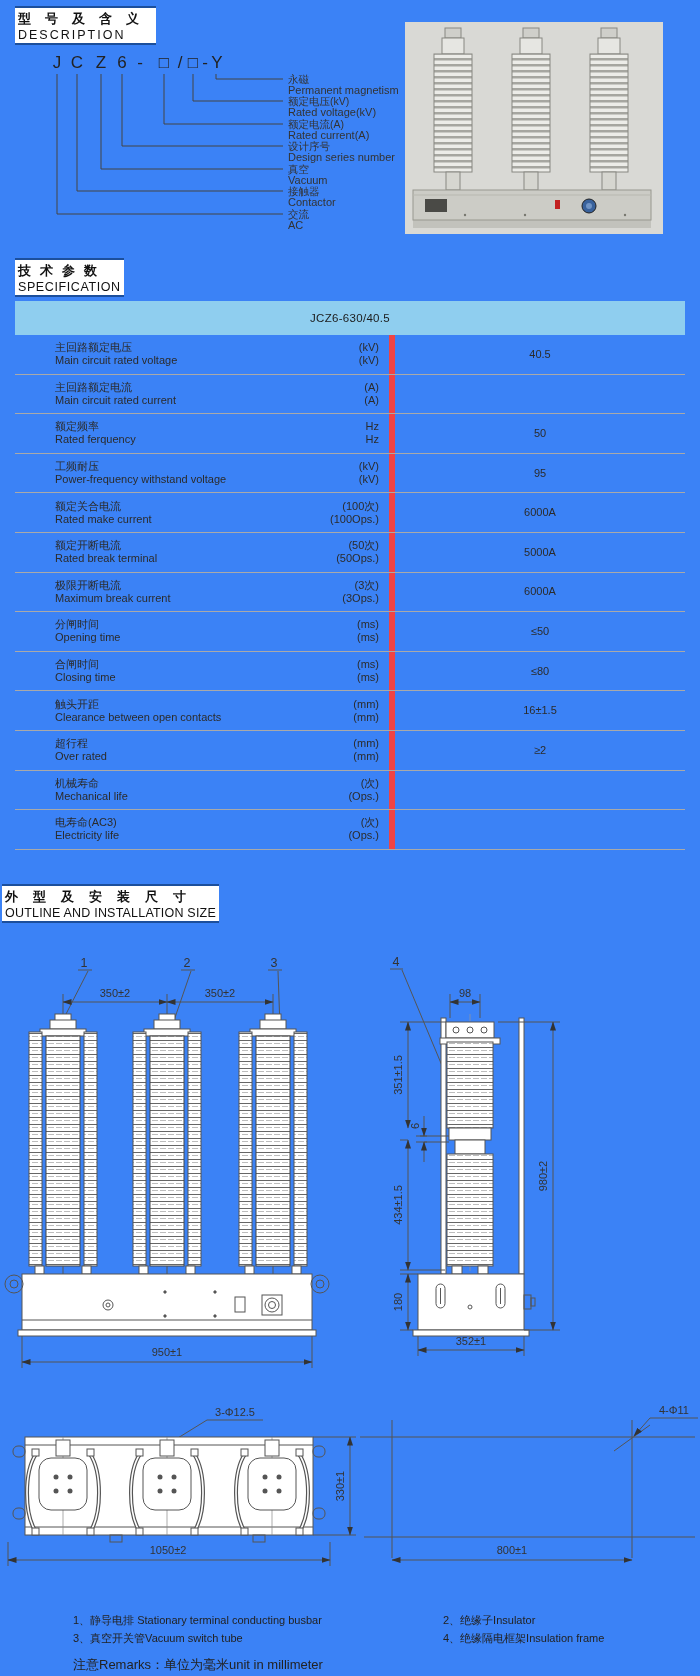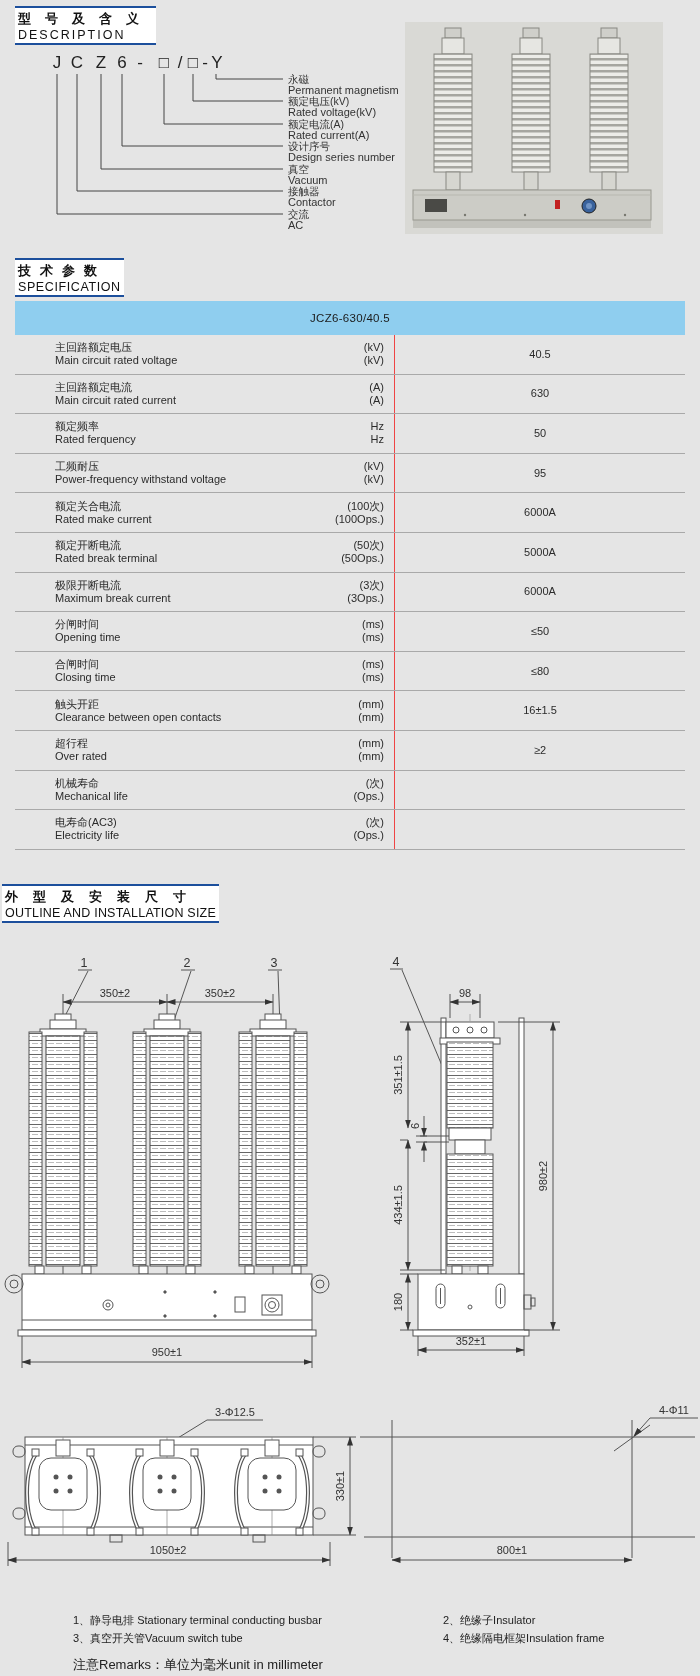--- a/index.html
+++ b/index.html
@@ -1,38 +1,38 @@
 <!DOCTYPE html>
 <html><head>
 <meta charset="utf-8">
 <style>
   html,body{margin:0;padding:0;background:#fff;}
   body{font-family:"Liberation Sans","DejaVu Sans",sans-serif;}
-  .page{position:relative;width:700px;height:1676px;background:#e5e5e5;overflow:hidden;color:#222;}
+  .page{position:relative;width:700px;height:1676px;background:#3b82f6;overflow:hidden;color:#222;}
 
   
   .sec-hdr{position:absolute;display:inline-block;border-top:2px solid #1c4f9c;border-bottom:2px solid #1c4f9c;padding:2px 3px 1px 3px;background:#fff;}
   .hdr-zh{font-size:13px;font-weight:700;color:#111;white-space:nowrap;}
   .hdr-en{font-size:12.5px;font-weight:400;color:#111;white-space:nowrap;}
   .hz1{letter-spacing:14px;}
   .he1{letter-spacing:2px;}
   .hz2{letter-spacing:9px;}
   .he2{letter-spacing:0.6px;}
   .hz3{letter-spacing:15px;}
   .he3{letter-spacing:0.2px;}
 
   
   .spec-table{position:absolute;left:15px;top:301px;width:670px;color:#2b2b2b;}
   .thead{height:34px;background:#8FCEEF;display:flex;align-items:center;font-size:11.5px;color:#1b1b1b;}
   .th-left{width:380px;box-sizing:border-box;padding-left:30px;border-right:1px solid #647c8c;height:100%;display:flex;align-items:center;}
   .th-zh{letter-spacing:5px;}
   .th-model{margin-left:12px;letter-spacing:0.5px;}
   .th-right{flex:1;text-align:center;letter-spacing:0.3px;}
   .trow{display:flex;height:38.6px;border-bottom:1px solid #a9a9a9;font-size:11px;line-height:13px;}
-  .c-name{width:380px;box-sizing:border-box;border-right:1px solid #ef4444;display:flex;justify-content:space-between;align-items:center;padding:0 10px 0 40px;}
+  .c-name{width:380px;box-sizing:border-box;border-right:6px solid #ef4444;display:flex;justify-content:space-between;align-items:center;padding:0 10px 0 40px;}
   .unit{text-align:right;}
   .c-val{flex:1;display:flex;align-items:center;justify-content:center;}
 
   
   svg text{font-family:"Liberation Sans","DejaVu Sans",sans-serif;fill:#333;}
   .dimtxt{font-size:11px;}
   .callout{font-size:12.5px;}
   .codechar{font-size:17px;font-weight:500;fill:#222;}
   .lblzh{font-size:10.5px;}
   .lblen{font-size:11px;}
@@ -162,21 +162,20 @@
       <div class="c-name">
         <div class="nm">
             <div>主回路额定电流</div>
             <div>Main circuit rated current</div>
           </div>
         <div class="unit">
             <div>(A)</div>
             <div>(A)</div>
           </div>
       </div>
-      <div class="c-val">630</div>
     </div>
     <div class="trow">
       <div class="c-name">
         <div class="nm">
             <div>额定频率</div>
             <div>Rated ferquency</div>
           </div>
         <div class="unit">
             <div>Hz</div>
             <div>Hz</div>

